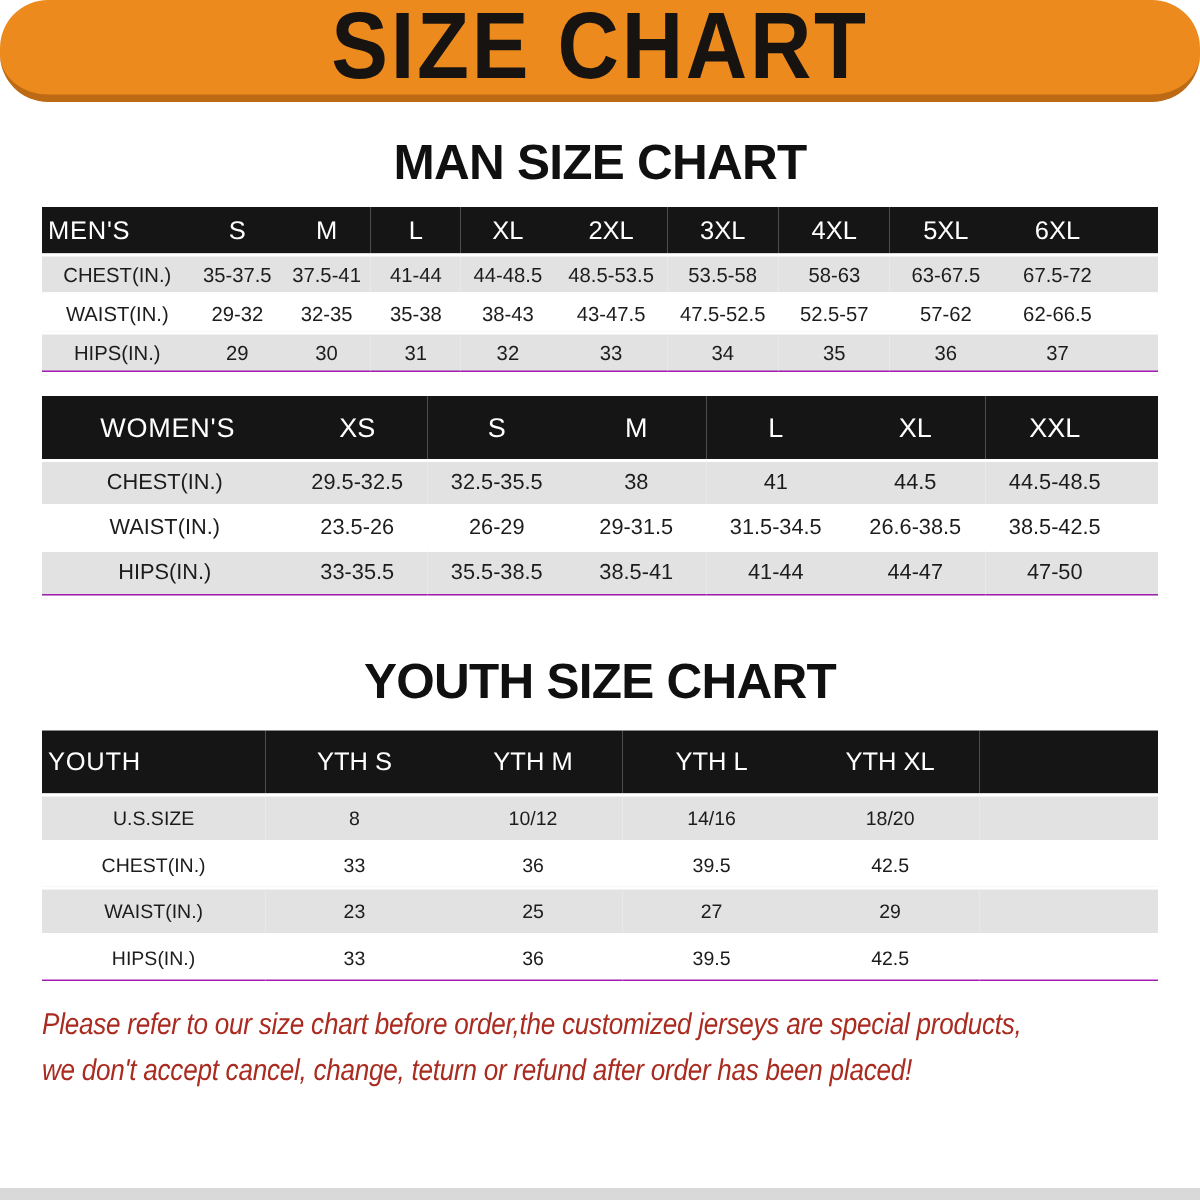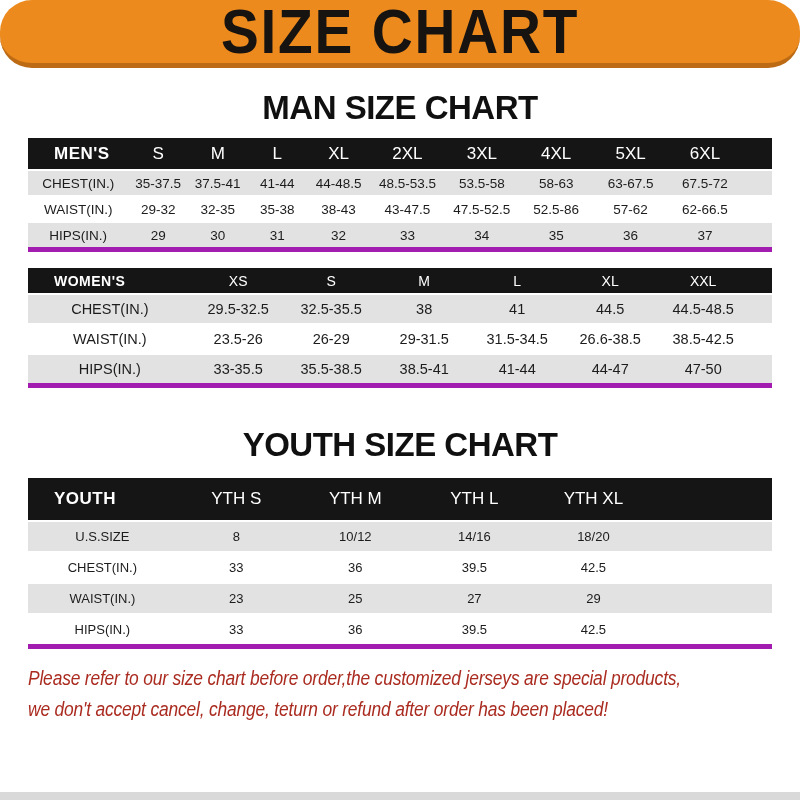--- a/index.html
+++ b/index.html
@@ -56,39 +56,39 @@
     table-layout: fixed;
     border-collapse: separate;
     border-spacing: 0;
   }
   thead tr {
     background: var(--bar_bg, #151515);
     color: #ffffff;
   }
   thead th { font-weight: normal; text-align: center; padding: 0; }
   th.corner {
-    font-weight: bold;
+    font-weight: normal;
     text-align: left;
-    padding-left: 26px;
+    padding-left: 4px;
     letter-spacing: 0.5px;
     font-size: 23px;
   }
   tbody td {
     text-align: center;
     padding: 0;
     color: #1c1c1c;
     border-top: 2px solid #ffffff;
   }
   tbody tr { background: #ffffff; }
   tbody tr:nth-child(odd) { background: var(--row_alt, #E2E2E2); }
-  tbody tr:last-child td { border-bottom: 5px solid #a21caf; }
+  tbody tr:last-child td { border-bottom: 1px solid #a21caf; }
 
   .sec-men   thead th { height: 31px; font-size: 17px; }
   .sec-men   tbody td { height: 24px; font-size: 13.5px; }
-  .sec-women thead th { height: 25px; font-size: 14px; }
+  .sec-women thead th { height: 42px; font-size: 18px; text-align: center; }
   .sec-women tbody td { height: 28px; font-size: 14.5px; }
   .sec-youth thead th { height: 42px; font-size: 17px; margin-top: 20px; }
   .sec-youth tbody td { height: 29px; font-size: 13px; }
 
   
   .footer-note {
     margin: 14px 28px 0 28px;
     color: var(--footer_red, #AA2B20);
     font-style: italic;
   }
@@ -162,21 +162,21 @@
             <td class="filler"></td>
           </tr>
           <tr>
             <td class="rowlabel">WAIST(IN.)</td>
             <td class="val">29-32</td>
             <td class="val">32-35</td>
             <td class="val">35-38</td>
             <td class="val">38-43</td>
             <td class="val">43-47.5</td>
             <td class="val">47.5-52.5</td>
-            <td class="val">52.5-86</td>
+            <td class="val">52.5-57</td>
             <td class="val">57-62</td>
             <td class="val">62-66.5</td>
             <td class="filler"></td>
           </tr>
           <tr>
             <td class="rowlabel">HIPS(IN.)</td>
             <td class="val">29</td>
             <td class="val">30</td>
             <td class="val">31</td>
             <td class="val">32</td>

